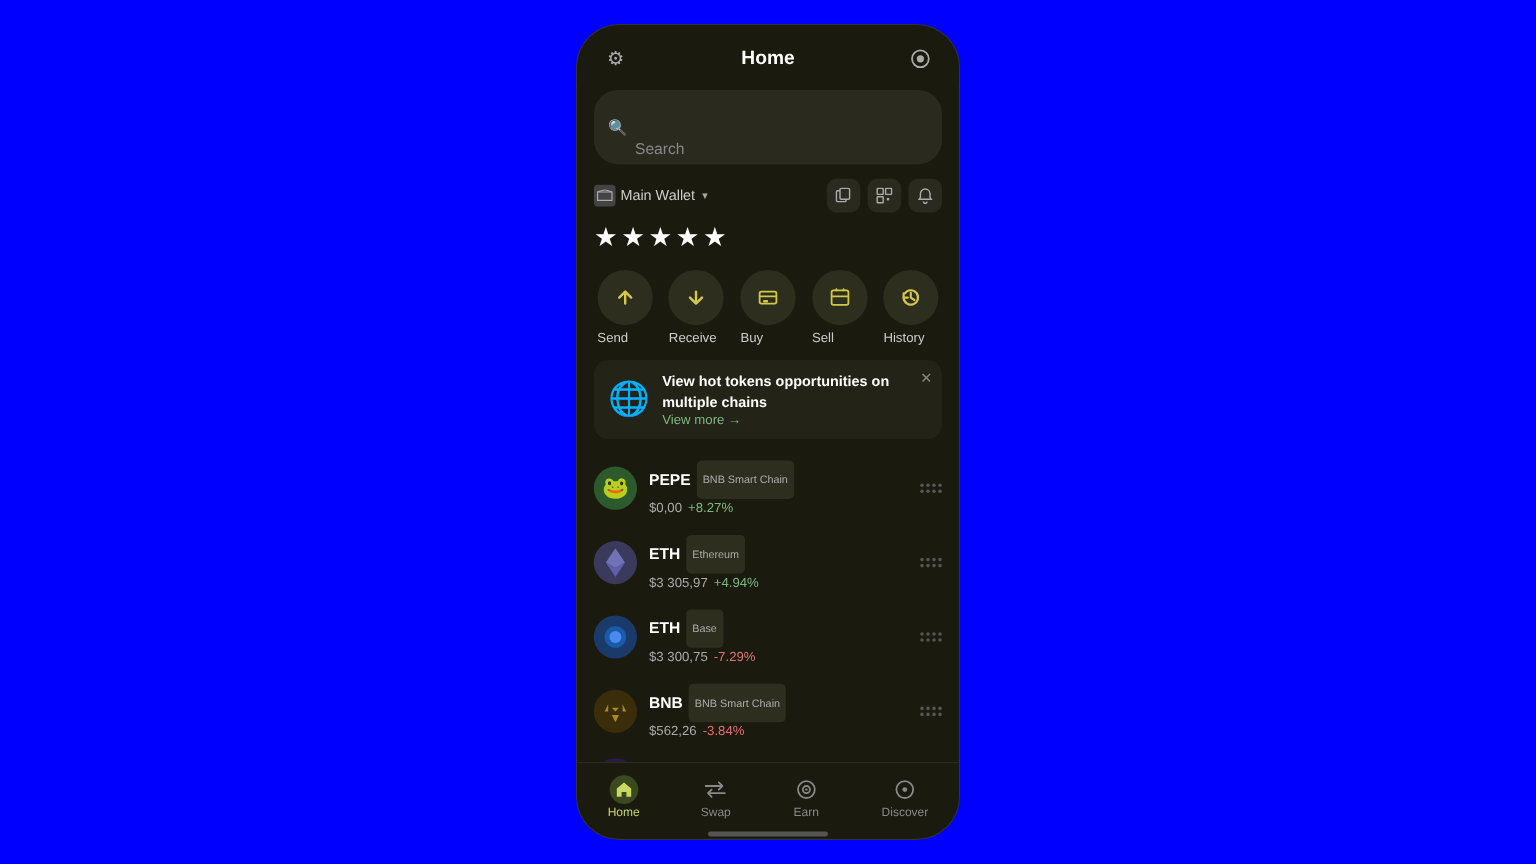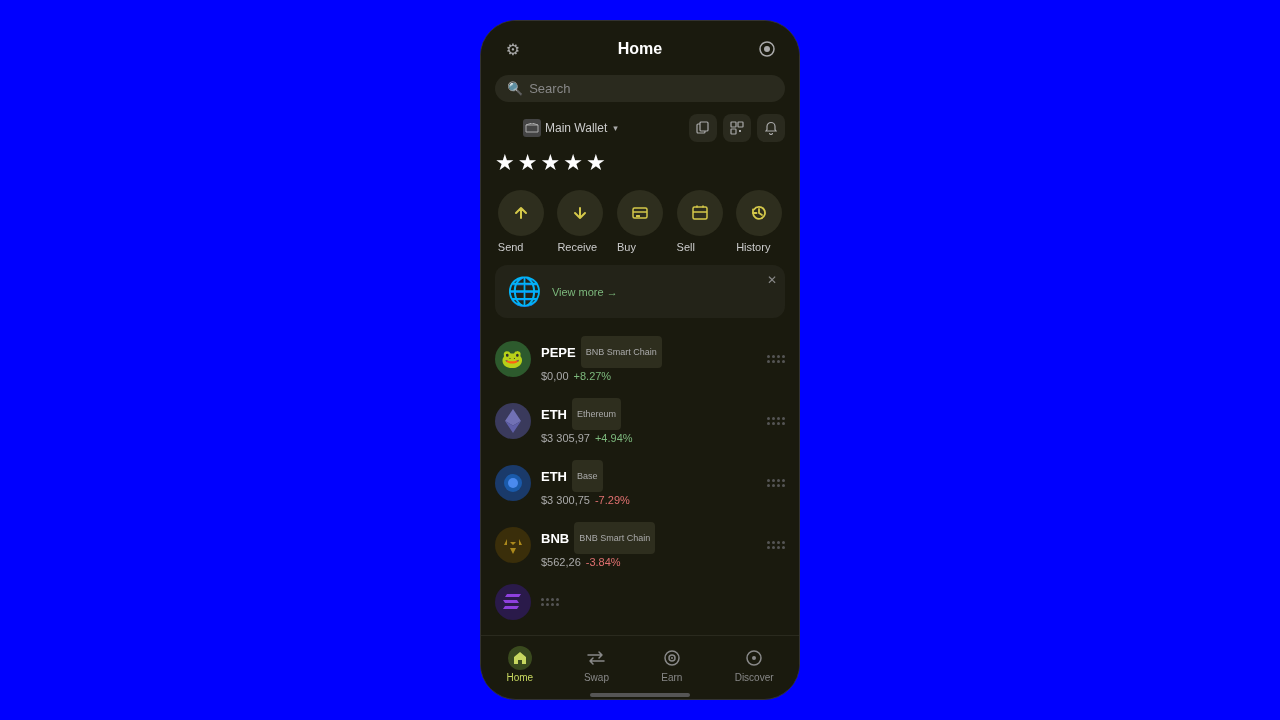--- a/index.html
+++ b/index.html
@@ -55,28 +55,28 @@
       padding: 6px 12px;
       gap: 6px;
     }
     .search-bar input {
       background: transparent;
       border: none;
       outline: none;
       color: #aaa;
       font-size: 13px;
       flex: 1;
+      margin-top: 35px;
     }
     .search-bar input::placeholder { color: #888; }
     .wallet-section {
       padding: 4px 14px 6px;
       display: flex;
       align-items: center;
       justify-content: space-between;
-      margin-left: 28px;
     }
     .wallet-left {
       display: flex;
       align-items: center;
       gap: 4px;
     }
     .wallet-icon {
       width: 18px;
       height: 18px;
       background: #444;
@@ -448,20 +448,21 @@
           <path d="M3 5.5V9H6.5" stroke="#d4c84a" stroke-width="1.8" stroke-linecap="round" stroke-linejoin="round"></path>
         </svg>
       </div>
       <span class="action-label">History</span>
     </div>
   </div>
 
   <div class="banner">
     <div class="banner-emoji">🌐</div>
     <div class="banner-text">
+      <div class="banner-title">View hot tokens opportunities on multiple chains</div>
       <div class="banner-link">View more →</div>
     </div>
     <div class="banner-close">✕</div>
   </div>
 
 
   <div class="token-list">
 
     <div class="token-item">
       <div class="token-avatar pepe-avatar">🐸</div>

